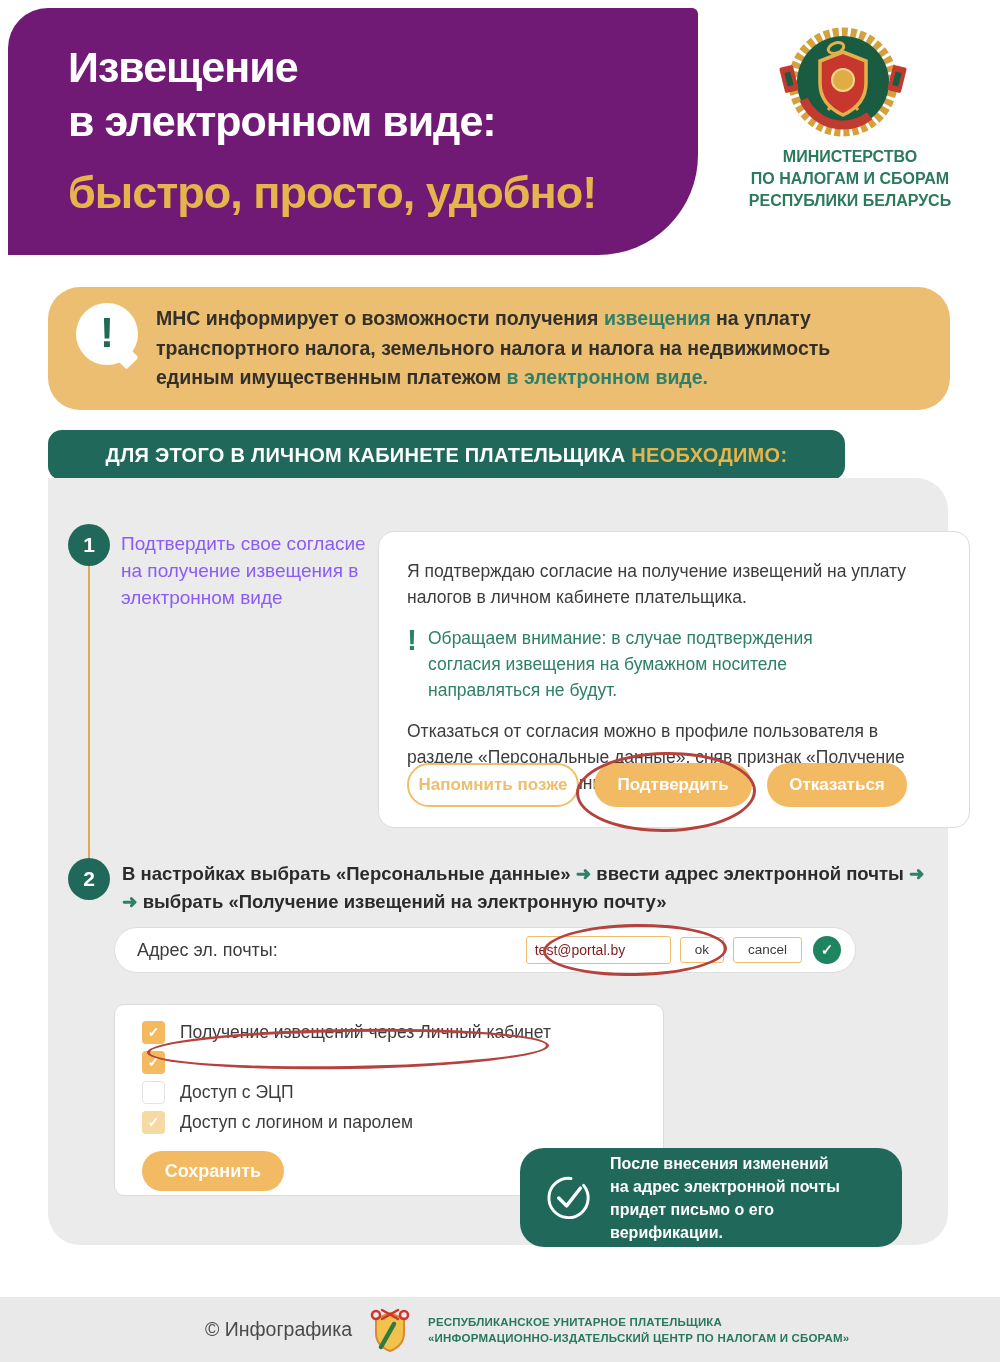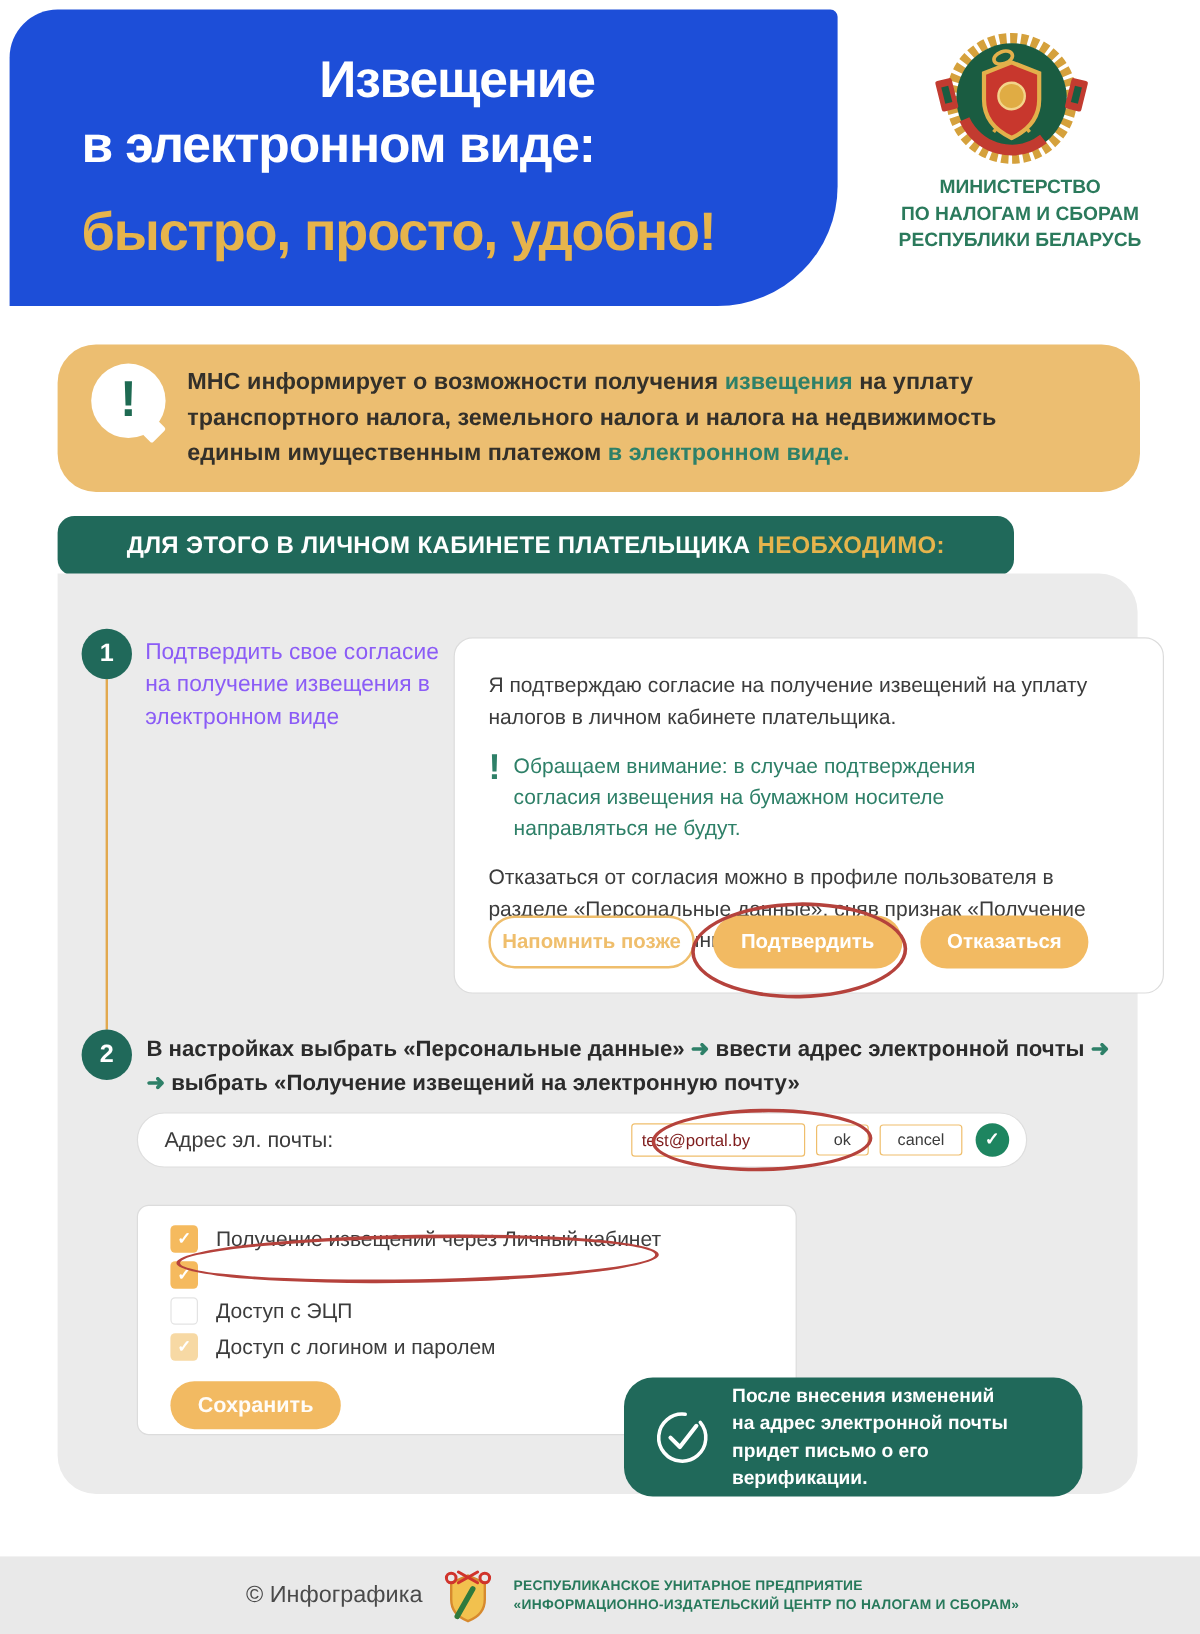--- a/index.html
+++ b/index.html
@@ -1,21 +1,21 @@
 <!DOCTYPE html>
 <html><head>
 <meta charset="utf-8">
 <style>
   * { margin:0; padding:0; box-sizing:border-box; }
   body { background:#fff; font-family:"Liberation Sans", sans-serif; }
   .page { position:relative; width:1000px; height:1362px; background:#fff; overflow:hidden; margin:0 auto; }
 
   
   .header-block { position:absolute; left:8px; top:8px; width:690px; height:247px;
-    background:#1d4ed8; border-radius:40px 6px 100px 0;text-align:right; }
+    background:#701a75; border-radius:40px 6px 100px 0; }
   .header-title { position:absolute; left:60px; top:32px; color:#fff; font-weight:bold;
     font-size:43px; line-height:54px; letter-spacing:-1px; }
   .header-highlight { position:absolute; left:60px; top:158px; color:#E6B44C; font-weight:bold;
     font-size:45px; line-height:54px; letter-spacing:-1px; }
 
   .logo-area { position:absolute; left:700px; top:0; width:300px; height:260px; }
   .logo-emblem { position:absolute; left:78px; top:26px; }
   .ministry-name { position:absolute; left:0; top:146px; width:100%; text-align:center;
     color:#2B7A5C; font-weight:bold; font-size:16px; line-height:22px; }
 
@@ -239,19 +239,19 @@
     <div class="footer-inner">
       <span class="footer-copyright">© Инфографика</span>
       <svg width="42" height="48" viewBox="0 0 42 48">
         <path d="M21 7 L35 13 V27 C35 37 29 42 21 45 C13 42 7 37 7 27 V13 Z" fill="#F2C14E" stroke="#D78A2E" stroke-width="2"></path>
         <circle cx="7" cy="9" r="4" fill="none" stroke="#D0342C" stroke-width="2.5"></circle>
         <circle cx="35" cy="9" r="4" fill="none" stroke="#D0342C" stroke-width="2.5"></circle>
         <path d="M13 4 L29 13 M29 4 L13 13" stroke="#D0342C" stroke-width="2.5" stroke-linecap="round"></path>
         <path d="M12 41 L25 18" stroke="#2F7A3D" stroke-width="4.5" stroke-linecap="round"></path>
       </svg>
       <div class="footer-org">
-        <div>РЕСПУБЛИКАНСКОЕ УНИТАРНОЕ ПРЕДПРИЯТИЕ</div>
+        <div>РЕСПУБЛИКАНСКОЕ УНИТАРНОЕ ПЛАТЕЛЬЩИКА</div>
         <div>«ИНФОРМАЦИОННО-ИЗДАТЕЛЬСКИЙ ЦЕНТР ПО НАЛОГАМ И СБОРАМ»</div>
       </div>
     </div>
   </div>
 
 </div>
 
 </body></html>

